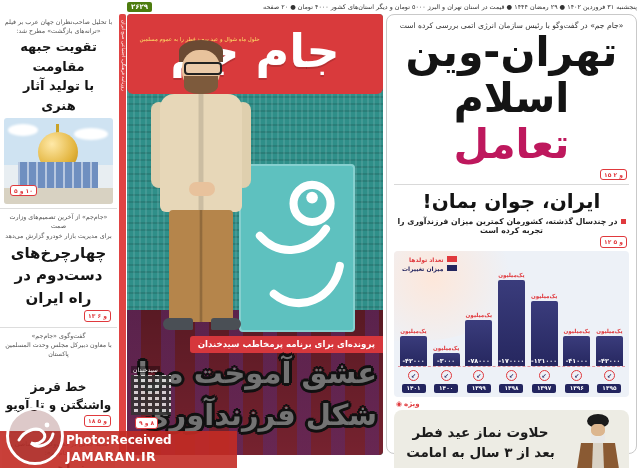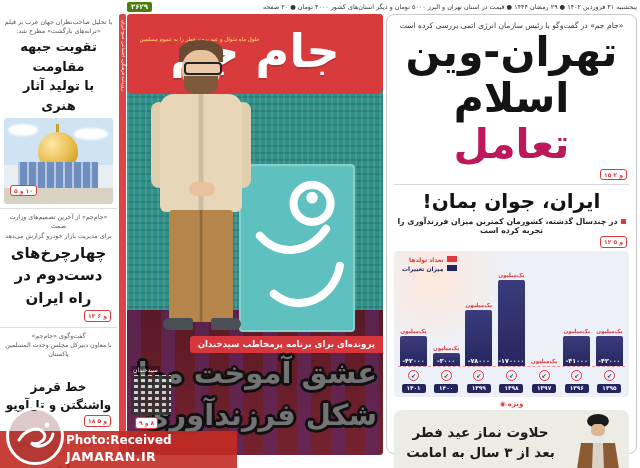--- a/index.html
+++ b/index.html
@@ -100,21 +100,21 @@
   .bar-lbl{font-size:5.6px;font-weight:bold;color:#e0393d;text-align:center;line-height:1.5;margin-bottom:1px;}
   .bar{width:27px;background:linear-gradient(180deg,#343672,#1f2156);border-radius:2px 2px 0 0;position:relative;}
   .bar .val{position:absolute;left:0;right:0;bottom:1px;text-align:center;font-size:6.4px;font-weight:bold;color:#fff;}
   #axis-row{position:absolute;left:4px;right:4px;bottom:4px;display:flex;justify-content:space-between;}
   .ax-col{width:31px;text-align:center;}
   .ax-ico{display:inline-block;width:9px;height:9px;border:1px solid #e0393d;border-radius:50%;color:#23255f;
           font-size:6px;line-height:9px;font-weight:bold;}
   .ax-year{display:block;margin:2px auto 0;width:24px;background:#23255f;color:#fff;font-size:5.8px;font-weight:bold;
            border-radius:2px;line-height:1.5;}
   
-  #special-badge{text-align:center;font-size:7px;font-weight:bold;color:#e0393d;margin:3px 2px 2px;}
+  #special-badge{text-align:left;font-size:7px;font-weight:bold;color:#e0393d;margin:3px 2px 2px;}
   #special-badge::after{content:"◉";margin-right:2px;font-size:7px;}
   #eidbox{position:relative;background:#edece4;border-radius:8px;height:86px;margin-top:1px;display:flex;align-items:center;}
   #eid-figure{width:62px;height:84px;flex:0 0 62px;position:relative;}
   #eid-text{flex:1;text-align:center;font-size:13.5px;font-weight:bold;color:#1c1c1c;line-height:1.55;}
   .small-badge-row{display:flex;justify-content:flex-end;direction:ltr;margin:1px 2px;}
 </style>
 </head>
 <body>
 
 <div id="page">
@@ -275,32 +275,35 @@
             </div>
           </div>
           <div class="bar-col">
             <div class="bar-lbl"><span>یک‌میلیون</span><br><span></span></div>
             <div class="bar" style="height: 13px; background: linear-gradient(rgb(58, 60, 124), rgb(38, 39, 95));">
               <span class="val" dir="ltr">-۳۰۰۰</span>
             </div>
           </div>
           <div class="bar-col">
             <div class="bar-lbl"><span>یک‌میلیون</span><br><span></span></div>
-            <div class="bar" style="height: 56px; background: linear-gradient(rgb(58, 60, 124), rgb(38, 39, 95));">
+            <div class="bar" style="height: 46px; background: linear-gradient(rgb(58, 60, 124), rgb(38, 39, 95));">
               <span class="val" dir="ltr">-۷۸۰۰۰</span>
             </div>
           </div>
           <div class="bar-col">
             <div class="bar-lbl"><span>یک‌میلیون</span><br><span></span></div>
             <div class="bar" style="height: 86px; background: linear-gradient(rgb(58, 60, 124), rgb(38, 39, 95));">
               <span class="val" dir="ltr">-۱۷۰۰۰۰</span>
             </div>
           </div>
           <div class="bar-col">
             <div class="bar-lbl"><span>یک‌میلیون</span><br><span></span></div>
+            <div class="bar" style="height: 65px; background: linear-gradient(rgb(58, 60, 124), rgb(38, 39, 95));">
+              <span class="val" dir="ltr">-۱۲۱۰۰۰</span>
+            </div>
           </div>
           <div class="bar-col">
             <div class="bar-lbl"><span>یک‌میلیون</span><br><span></span></div>
             <div class="bar" style="height: 30px; background: linear-gradient(rgb(58, 60, 124), rgb(38, 39, 95));">
               <span class="val" dir="ltr">-۴۱۰۰۰</span>
             </div>
           </div>
           <div class="bar-col">
             <div class="bar-lbl"><span>یک‌میلیون</span><br><span></span></div>
             <div class="bar" style="height: 30px; background: linear-gradient(rgb(58, 60, 124), rgb(38, 39, 95));">

